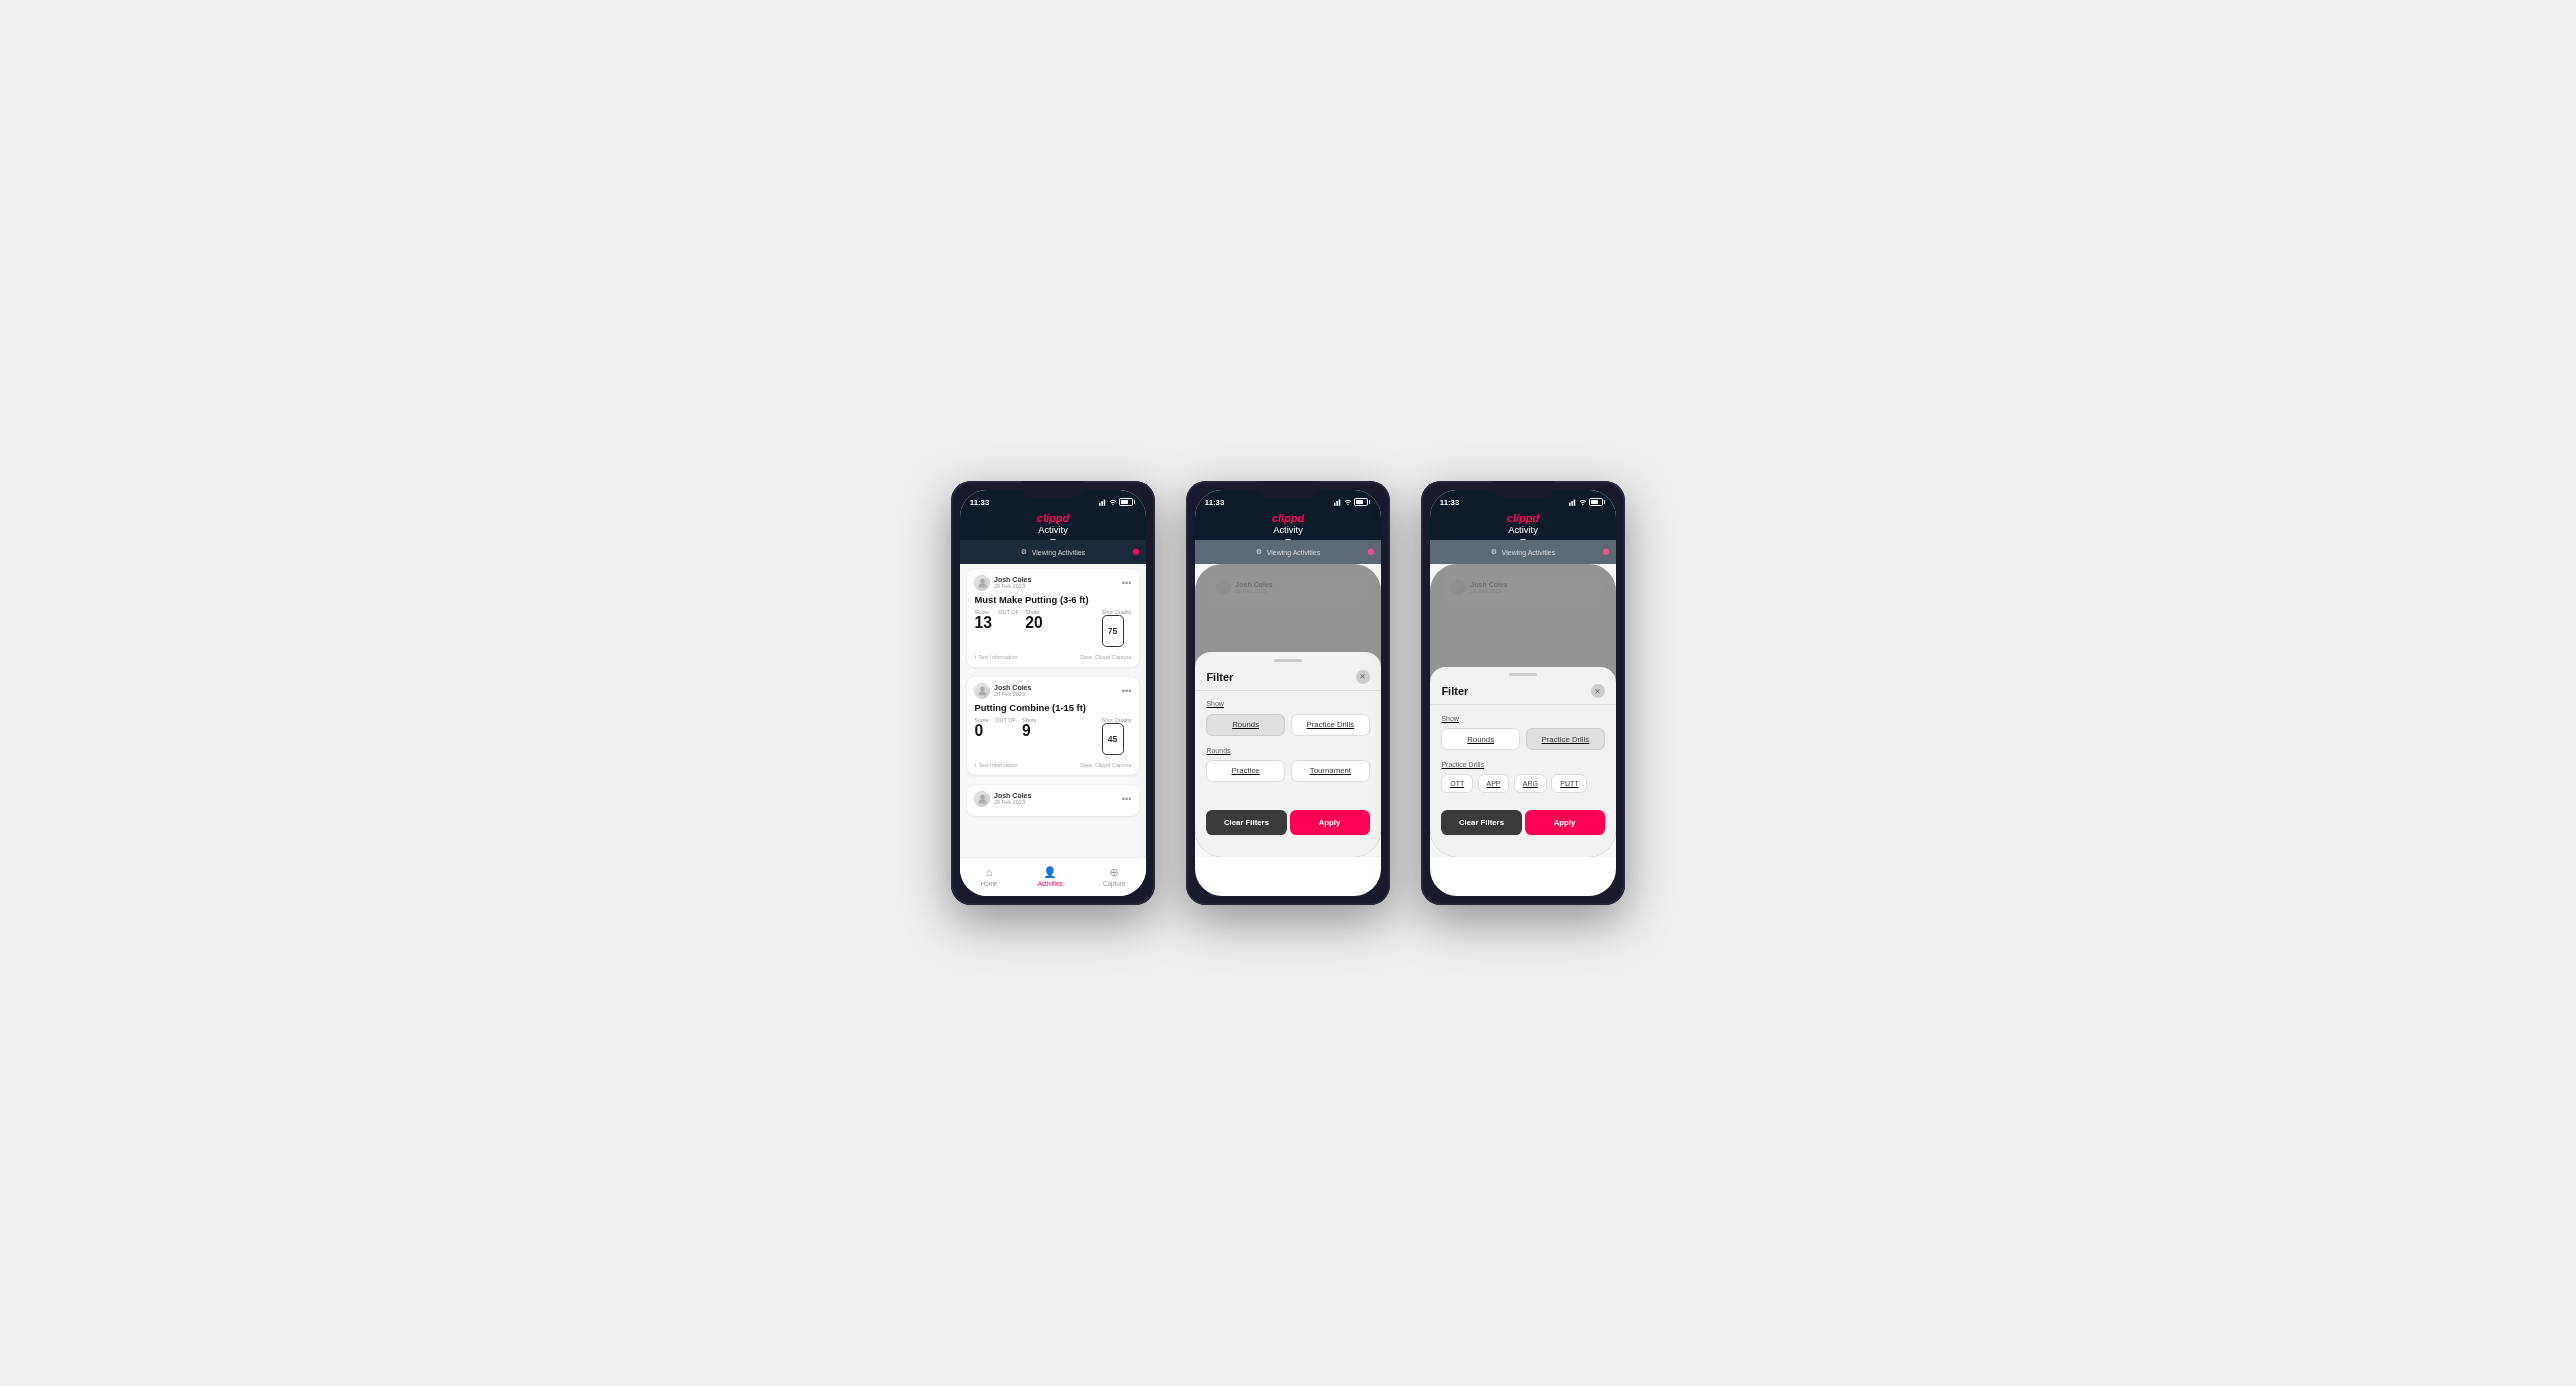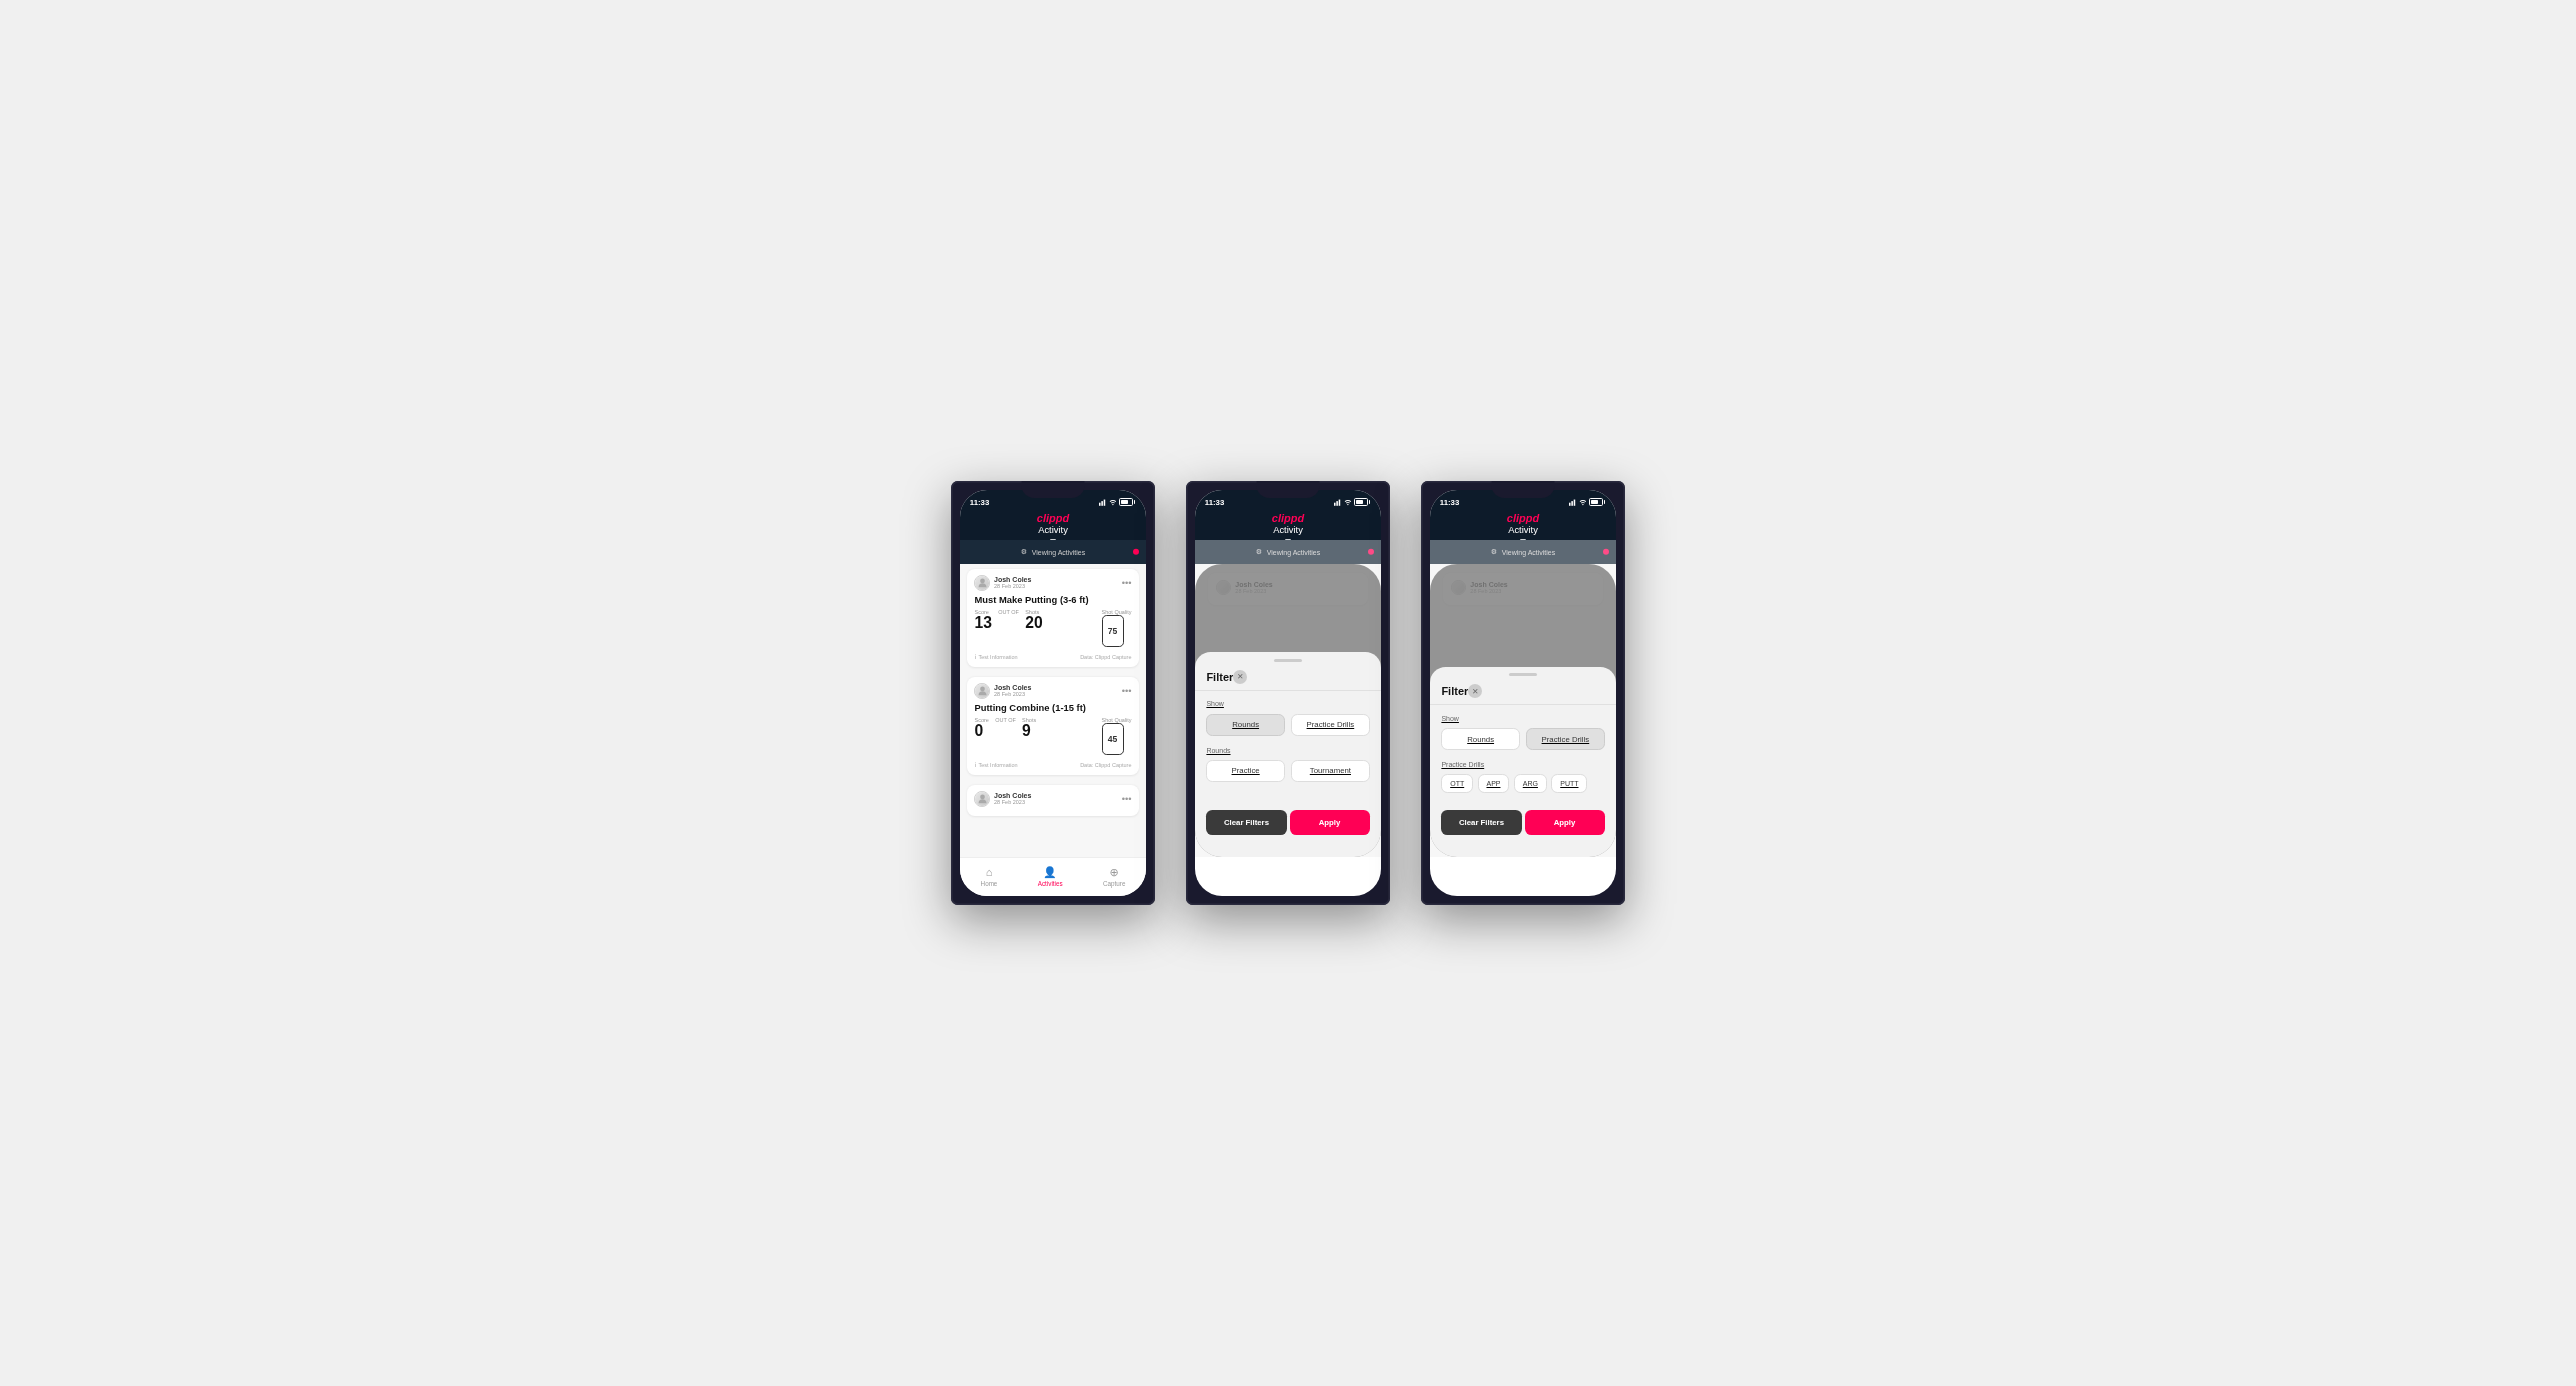--- a/index.html
+++ b/index.html
@@ -17,21 +17,21 @@
       gap: 31px;
       align-items: center;
       justify-content: center;
     }
 
     
     .phone {
       width: 204px;
       height: 424px;
       background: #1a1a2e;
-      border-radius: 7px;
+      border-radius: 20px;
       padding: 9.4px;
       box-shadow: 0 15.7px 47px rgba(0,0,0,0.4), inset 0 0 0 1.6px #2a2a3e;
       position: relative;
       flex-shrink: 0;
     }
     .phone-screen {
       width: 100%;
       height: 100%;
       background: #fff;
       border-radius: 27px;
@@ -331,21 +331,21 @@
     .filter-handle {
       width: 28px;
       height: 3.1px;
       background: #ccc;
       border-radius: 1.6px;
       margin: 6.3px auto 0;
     }
     .filter-header {
       display: flex;
       align-items: center;
-      justify-content: flex-start;
+      justify-content: space-between;
       padding: 7.8px 11px 6.3px;
       border-bottom: 0.8px solid #e0e0e0;
     }
     .filter-title {
       font-size: 11px;
       font-weight: 600;
       color: #111;
     }
     .filter-close {
       width: 14px;

